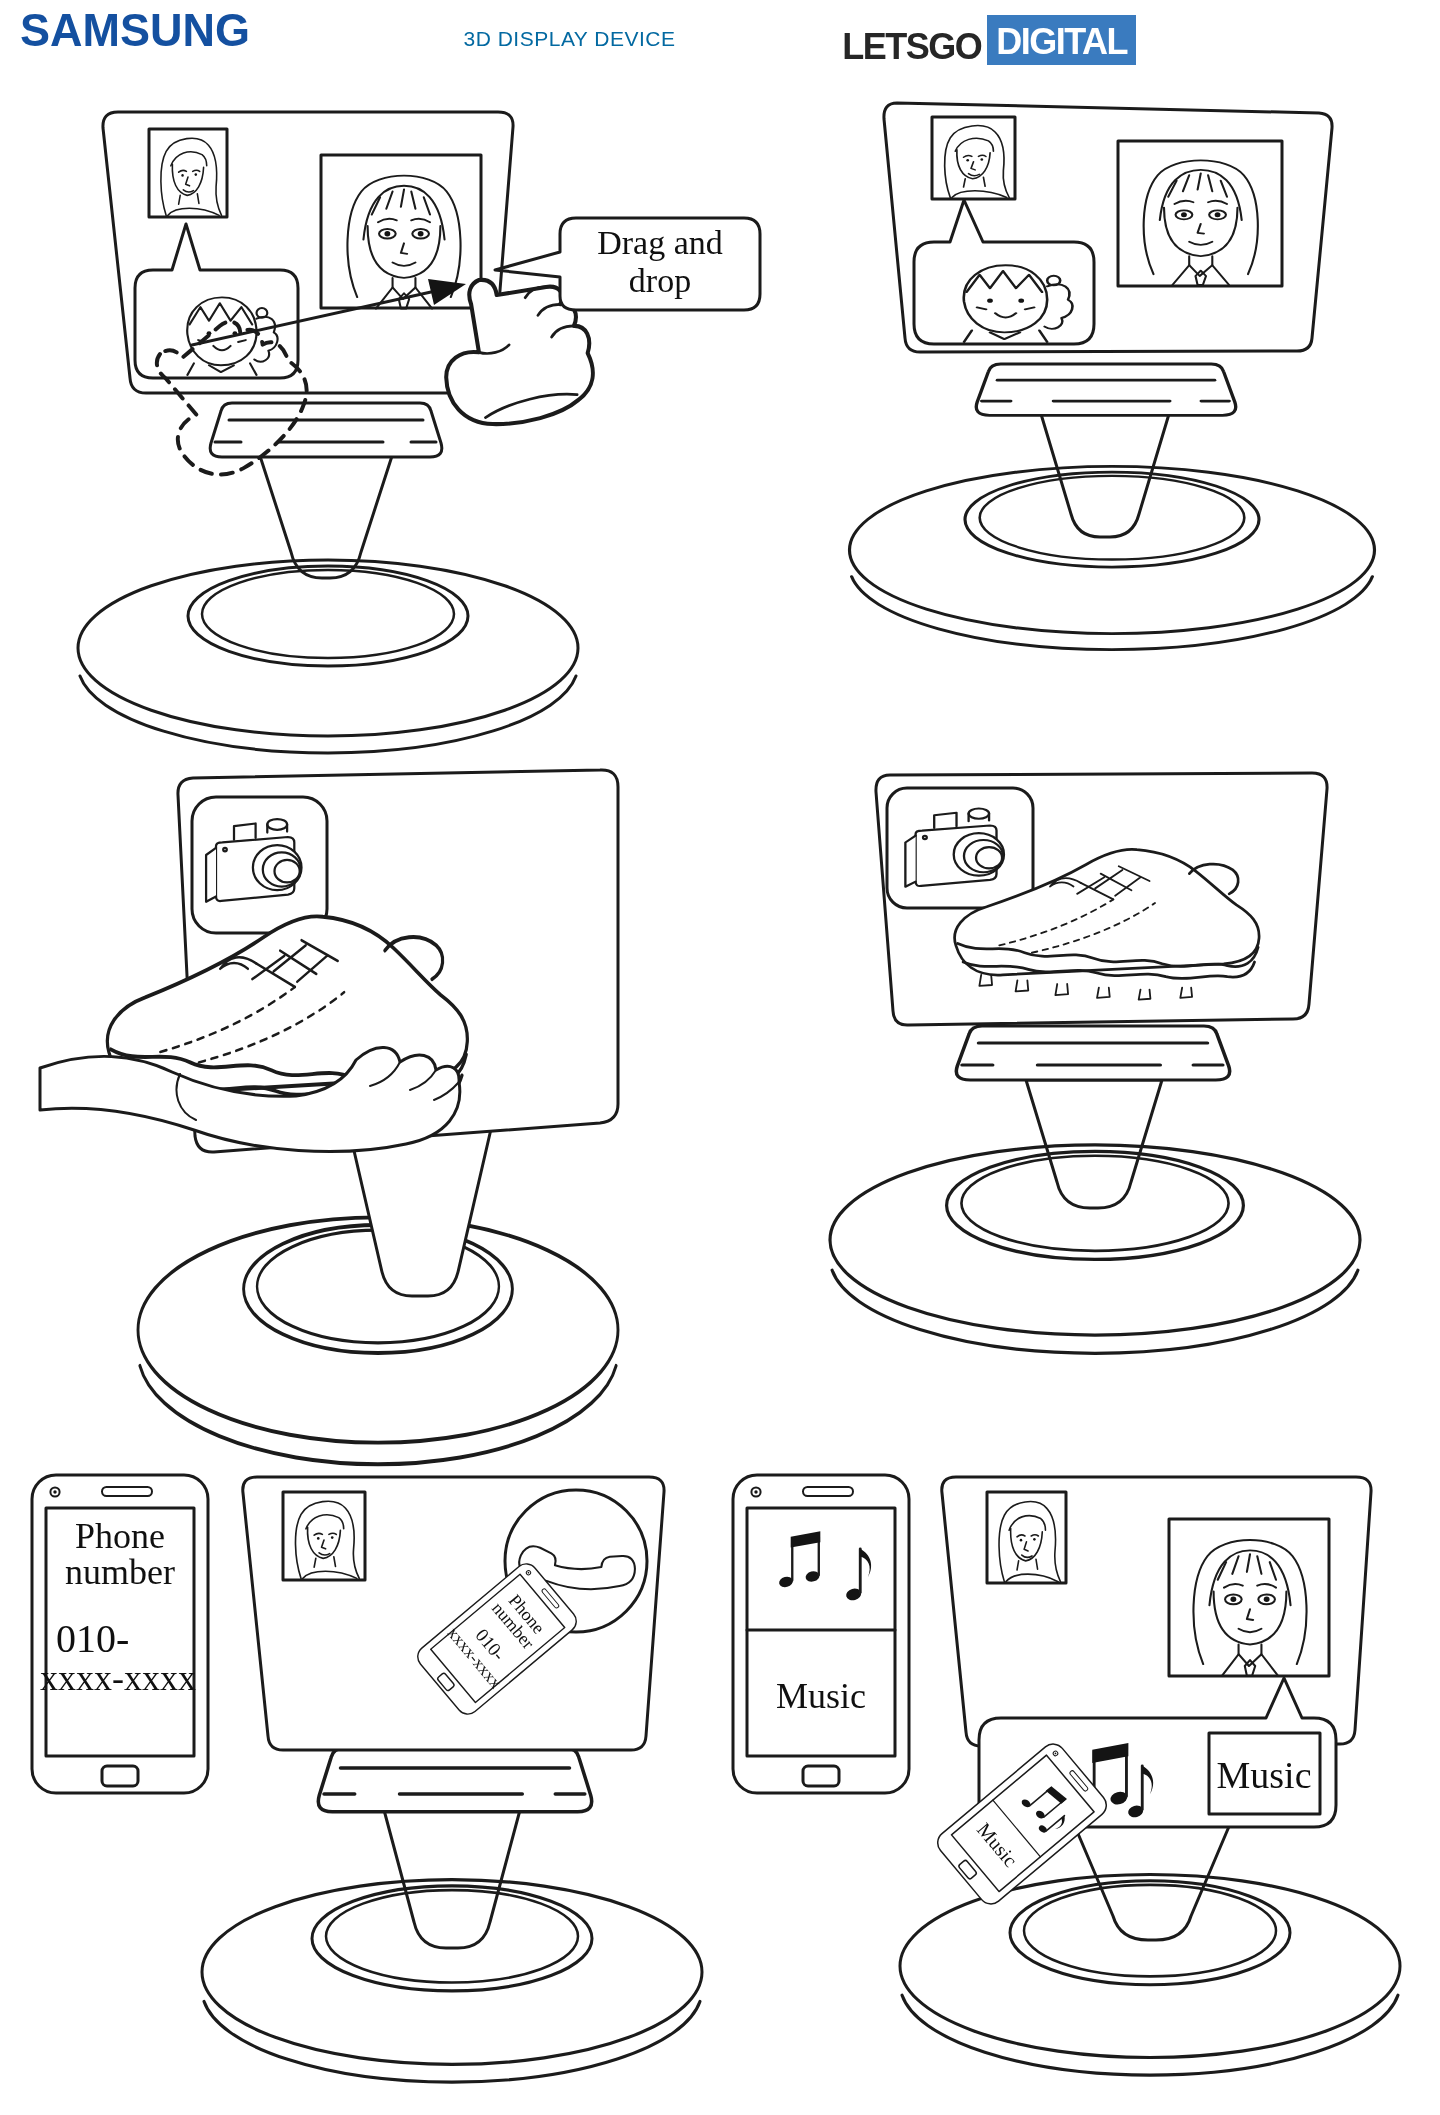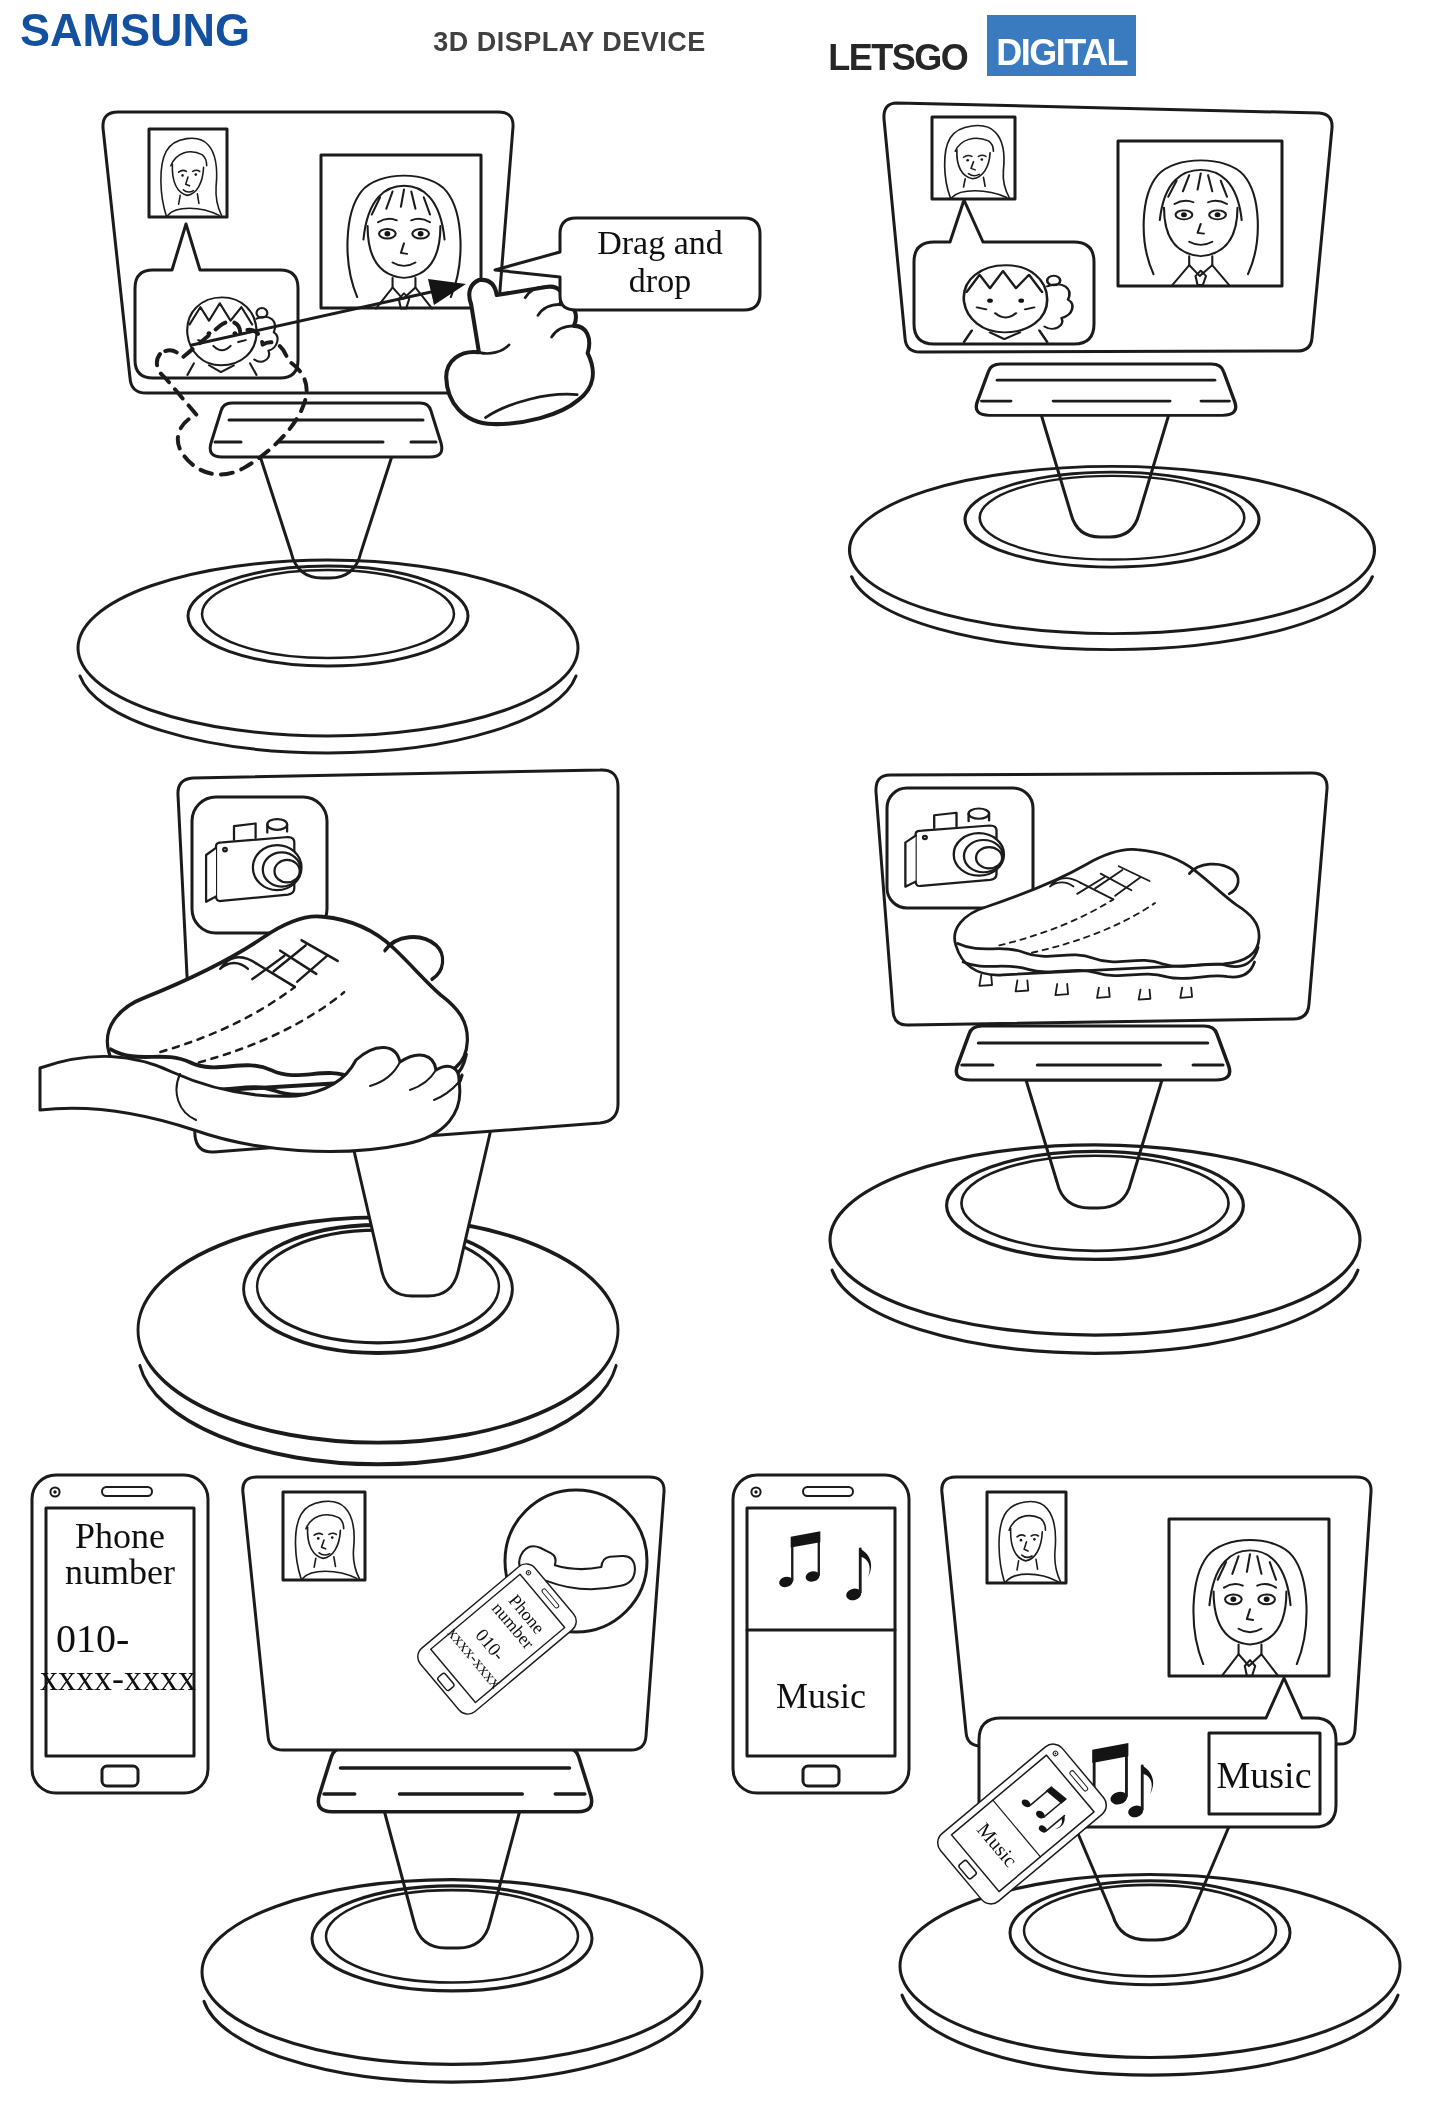--- a/index.html
+++ b/index.html
@@ -1,26 +1,26 @@
 <!DOCTYPE html>
 <html><head>
 <meta charset="utf-8">
 <style>
   html,body{margin:0;padding:0;background:#fff}
   .page{position:relative;width:1440px;height:2115px;background:#fff;overflow:hidden;
         font-family:"Liberation Sans",sans-serif}
   header{position:absolute;left:0;top:0;width:1139px;height:80px;background:#fff;z-index:5}
   .brand{position:absolute;left:20px;top:4px;font-size:45px;font-weight:700;color:#1450a0;
          letter-spacing:0px;transform:scaleY(1.02);transform-origin:left top}
-  .title{position:absolute;left:50%;top:27px;transform:translateX(-50%);font-size:27px;
-         font-weight:700;color:#404040;letter-spacing:.5px;white-space:nowrap}
+  .title{position:absolute;left:50%;top:27px;transform:translateX(-50%);font-size:21px;
+         font-weight:400;color:#0369a1;letter-spacing:.5px;white-space:nowrap}
   .site-logo{position:absolute;right:3px;top:15px;display:flex;align-items:flex-end;
              font-weight:700;font-size:36px;line-height:1}
   .lg{color:#262626;letter-spacing:-1.5px}
-  .dg{background:#3a7bbf;color:#fff;padding:20px 9px 5px;margin-left:20px;letter-spacing:-1.5px}
+  .dg{background:#3a7bbf;color:#fff;padding:9px 9px 5px;margin-left:6px;letter-spacing:-1.5px}
   svg.art{position:absolute;left:0;top:0;z-index:1}
   .ln{fill:none;stroke:#1b1b1b;stroke-width:3;stroke-linecap:round;stroke-linejoin:round}
   .fw{fill:#fff;stroke:#1b1b1b;stroke-width:3;stroke-linecap:round;stroke-linejoin:round}
   .fb{fill:#141414;stroke:none}
   .t2{stroke-width:2}
   .t25{stroke-width:2.5}
   .dash{stroke-dasharray:9 7}
   .dash2{stroke-dasharray:6 6}
   text{font-family:"Liberation Serif",serif;fill:#101010}
 </style>

